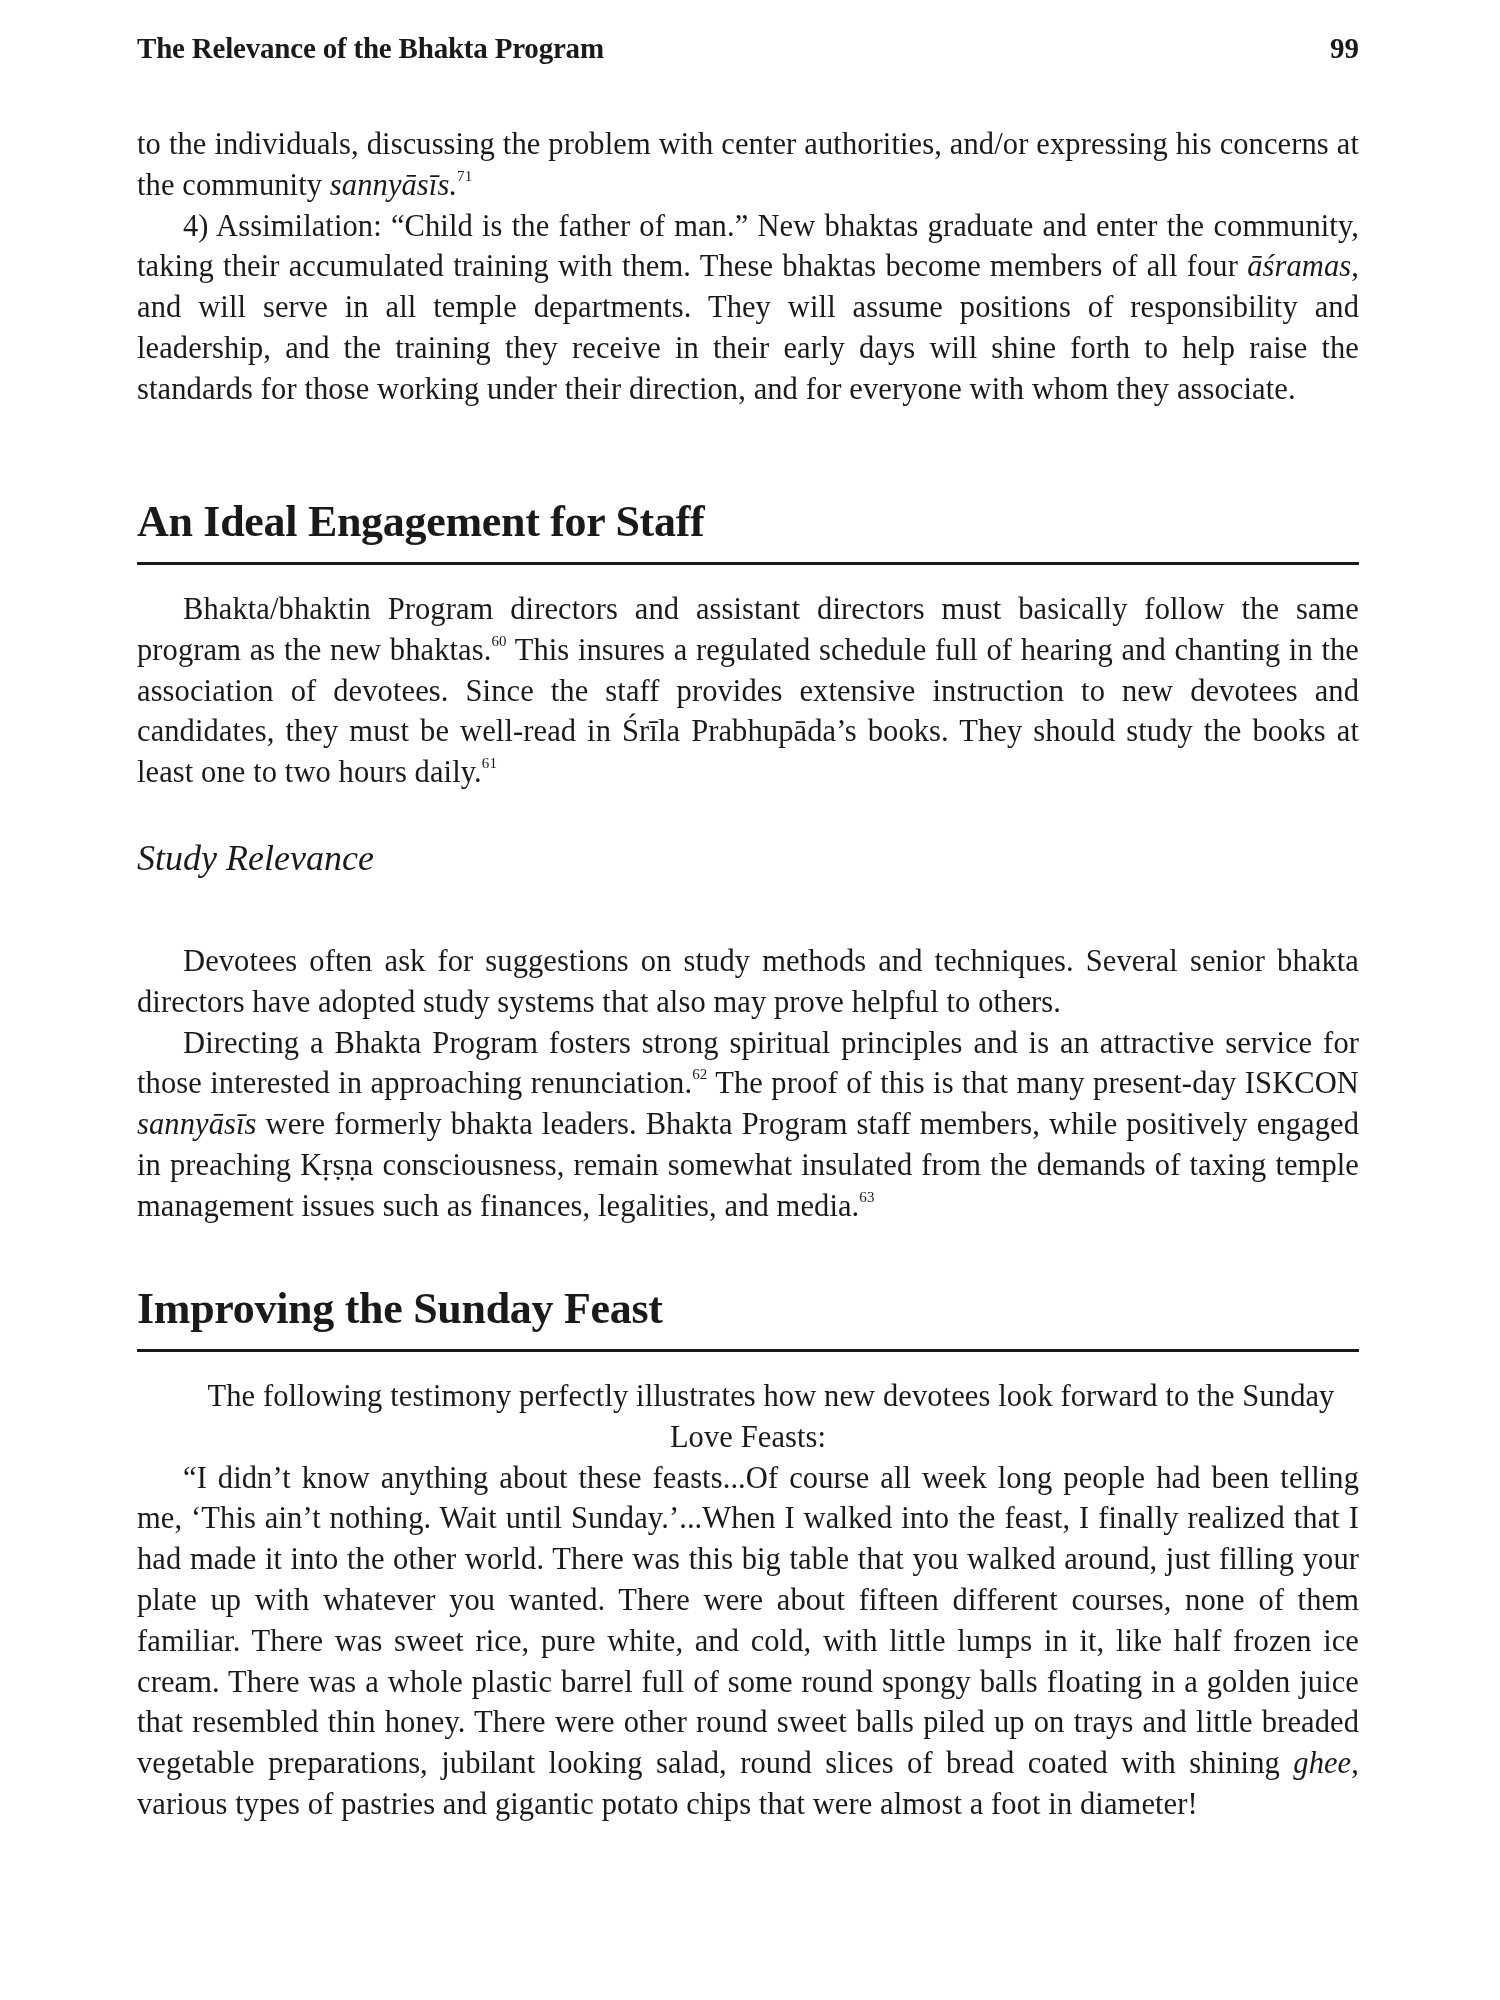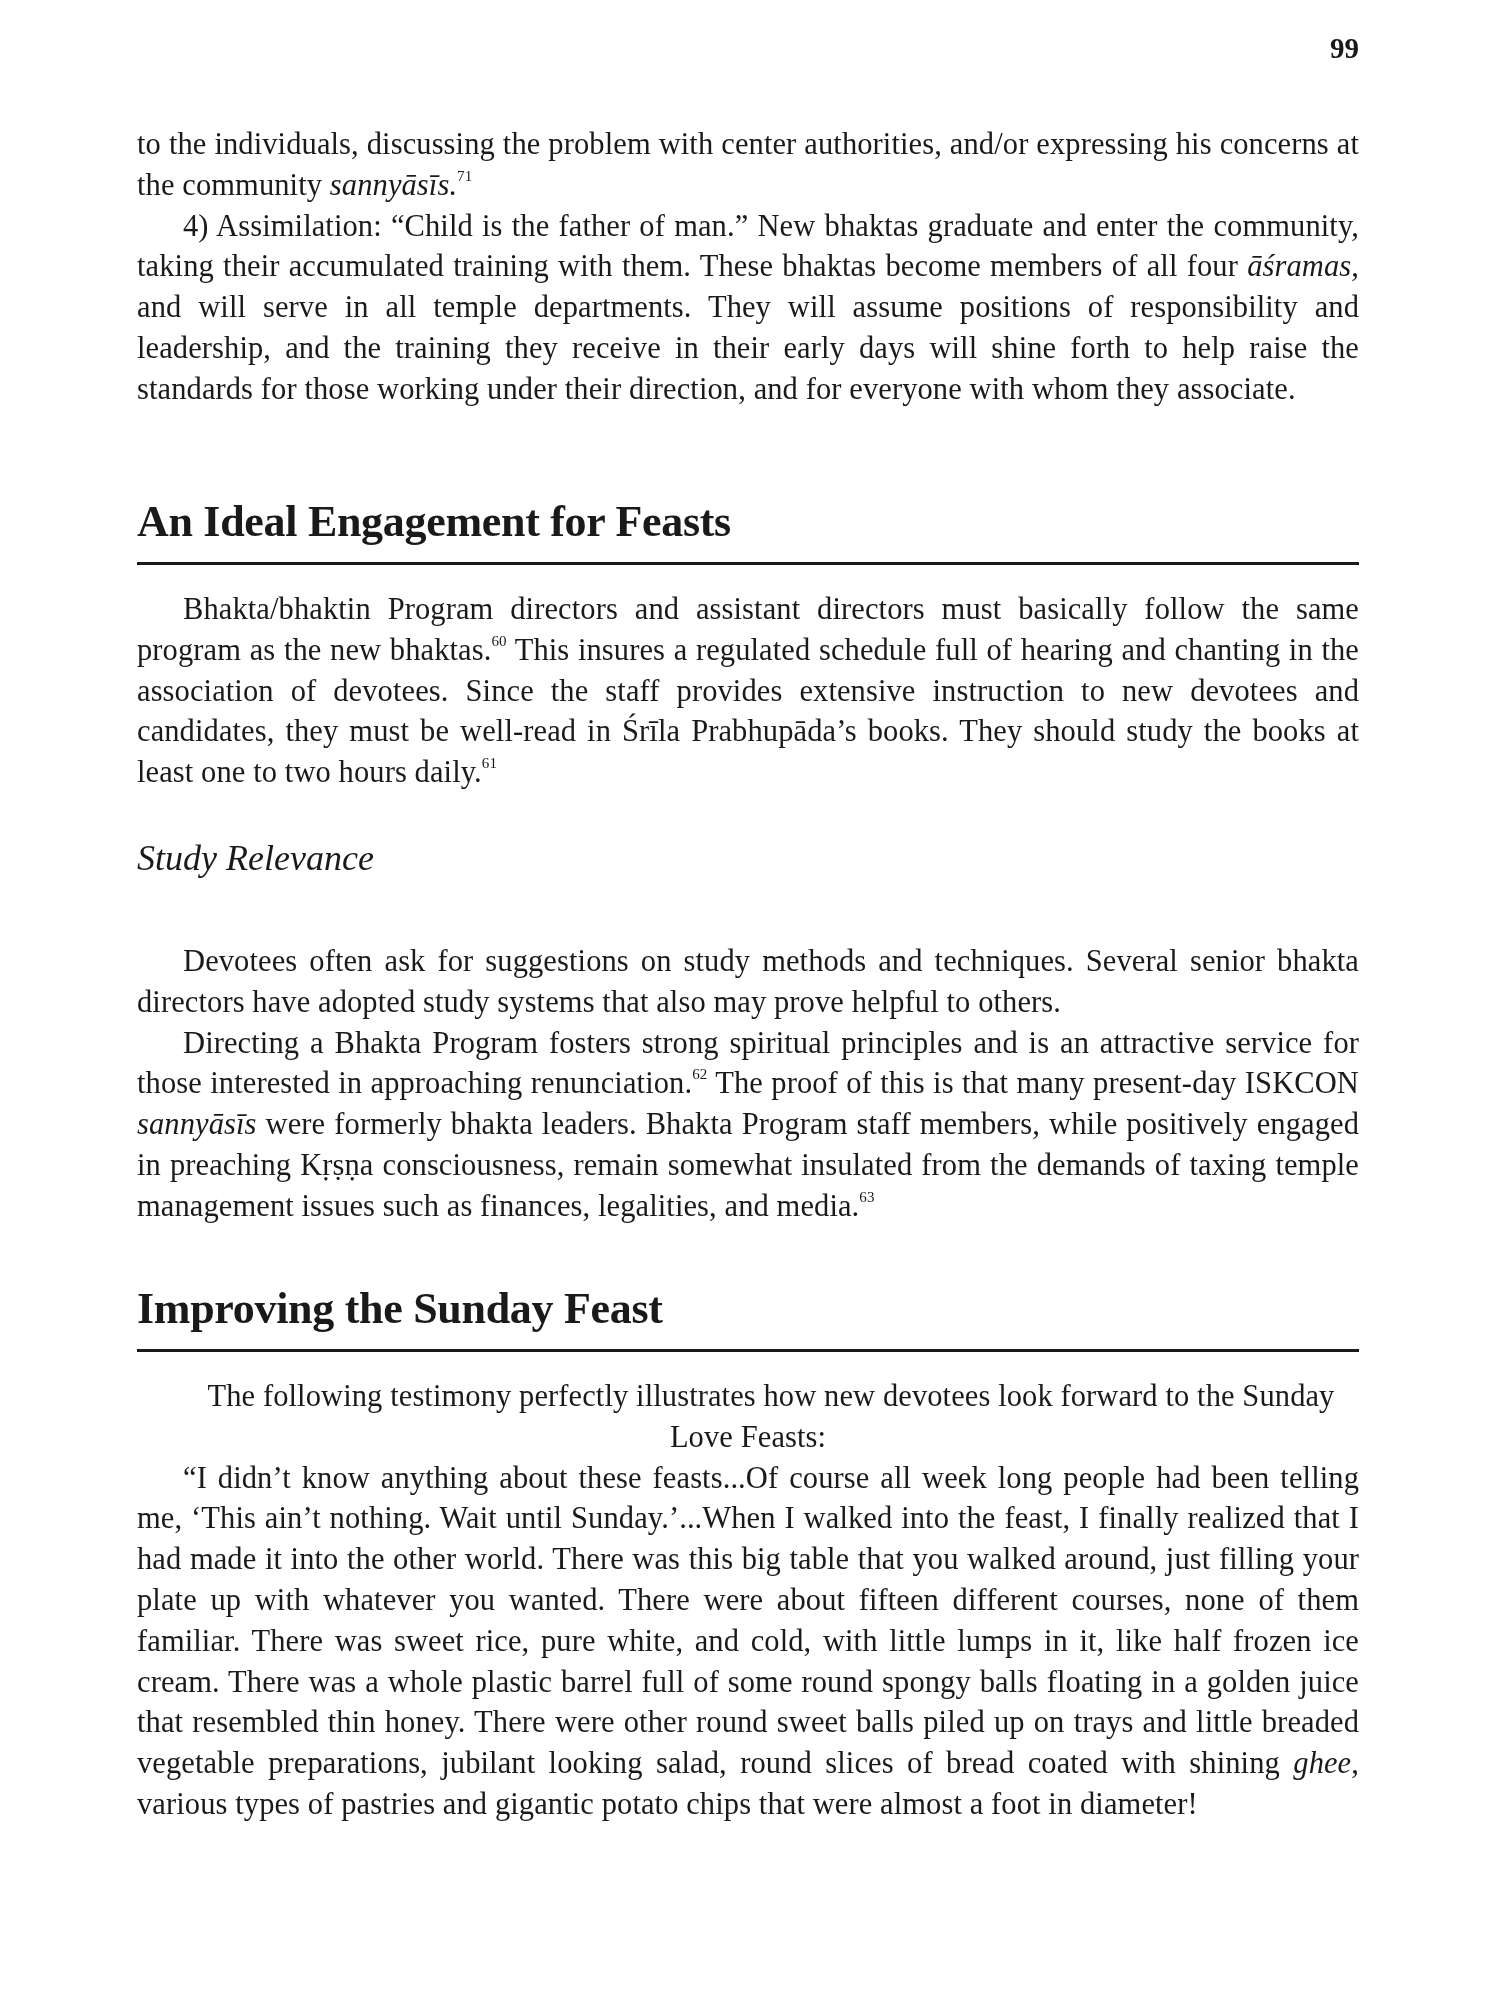--- a/index.html
+++ b/index.html
@@ -33,29 +33,30 @@
   .h2 {
     position: absolute; left: 0; font-style: italic; font-size: 36px; line-height: 44px;
   }
 </style>
 </head>
 <body>
 
 <div class="page">
 
   <div class="running-head">
+    <span class="title">The Relevance of the Bhakta Program</span>
     <span class="pagenum">99</span>
   </div>
 
   <div class="body-text" style="top:124px;">
     <p><span>to the individuals, discussing the problem with center authorities, and/or expressing his concerns at the community </span><i>sannyāsīs.</i><sup>71</sup></p>
     <p class="indent"><span>4) Assimilation: “Child is the father of man.” New bhaktas graduate and enter the community, taking their accumulated training with them. These bhaktas become members of all four </span><i>āśramas</i><span>, and will serve in all temple departments. They will assume positions of responsibility and leadership, and the training they receive in their early days will shine forth to help raise the standards for those working under their direction, and for everyone with whom they associate.</span></p>
   </div>
 
-  <div class="h1" style="top:496px;">An Ideal Engagement for Feasts</div>
+  <div class="h1" style="top:496px;">An Ideal Engagement for Staff</div>
   <div class="rule" style="top:562px;"></div>
 
   <div class="body-text" style="top:589px;">
     <p class="indent"><span>Bhakta/bhaktin Program directors and assistant directors must basically follow the same program as the new bhaktas.</span><sup>60</sup><span> This insures a regulated schedule full of hearing and chanting in the association of devotees. Since the staff provides extensive instruction to new devotees and candidates, they must be well-read in Śrīla Prabhupāda’s books. They should study the books at least one to two hours daily.</span><sup>61</sup></p>
   </div>
 
   <div class="h2" style="top:836px;">Study Relevance</div>
 
   <div class="body-text" style="top:909px;margin-top:32px;">
     <p class="indent">Devotees often ask for suggestions on study methods and techniques. Several senior bhakta directors have adopted study systems that also may prove helpful to others.</p>

